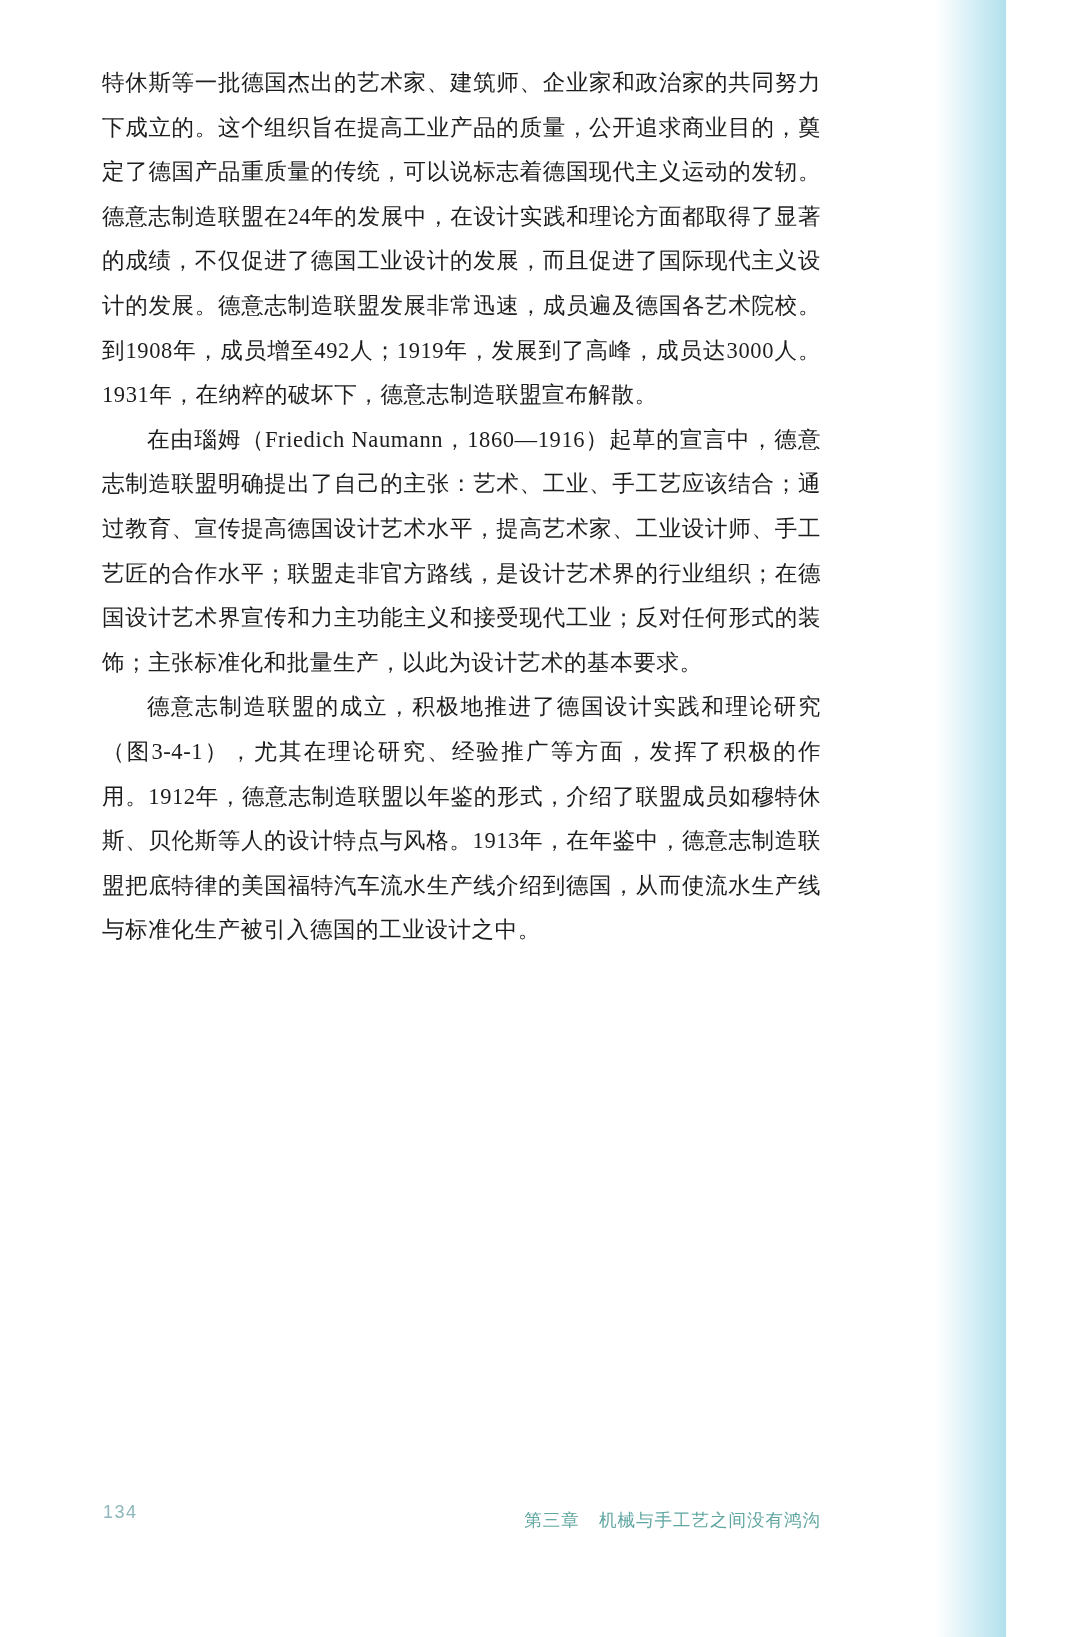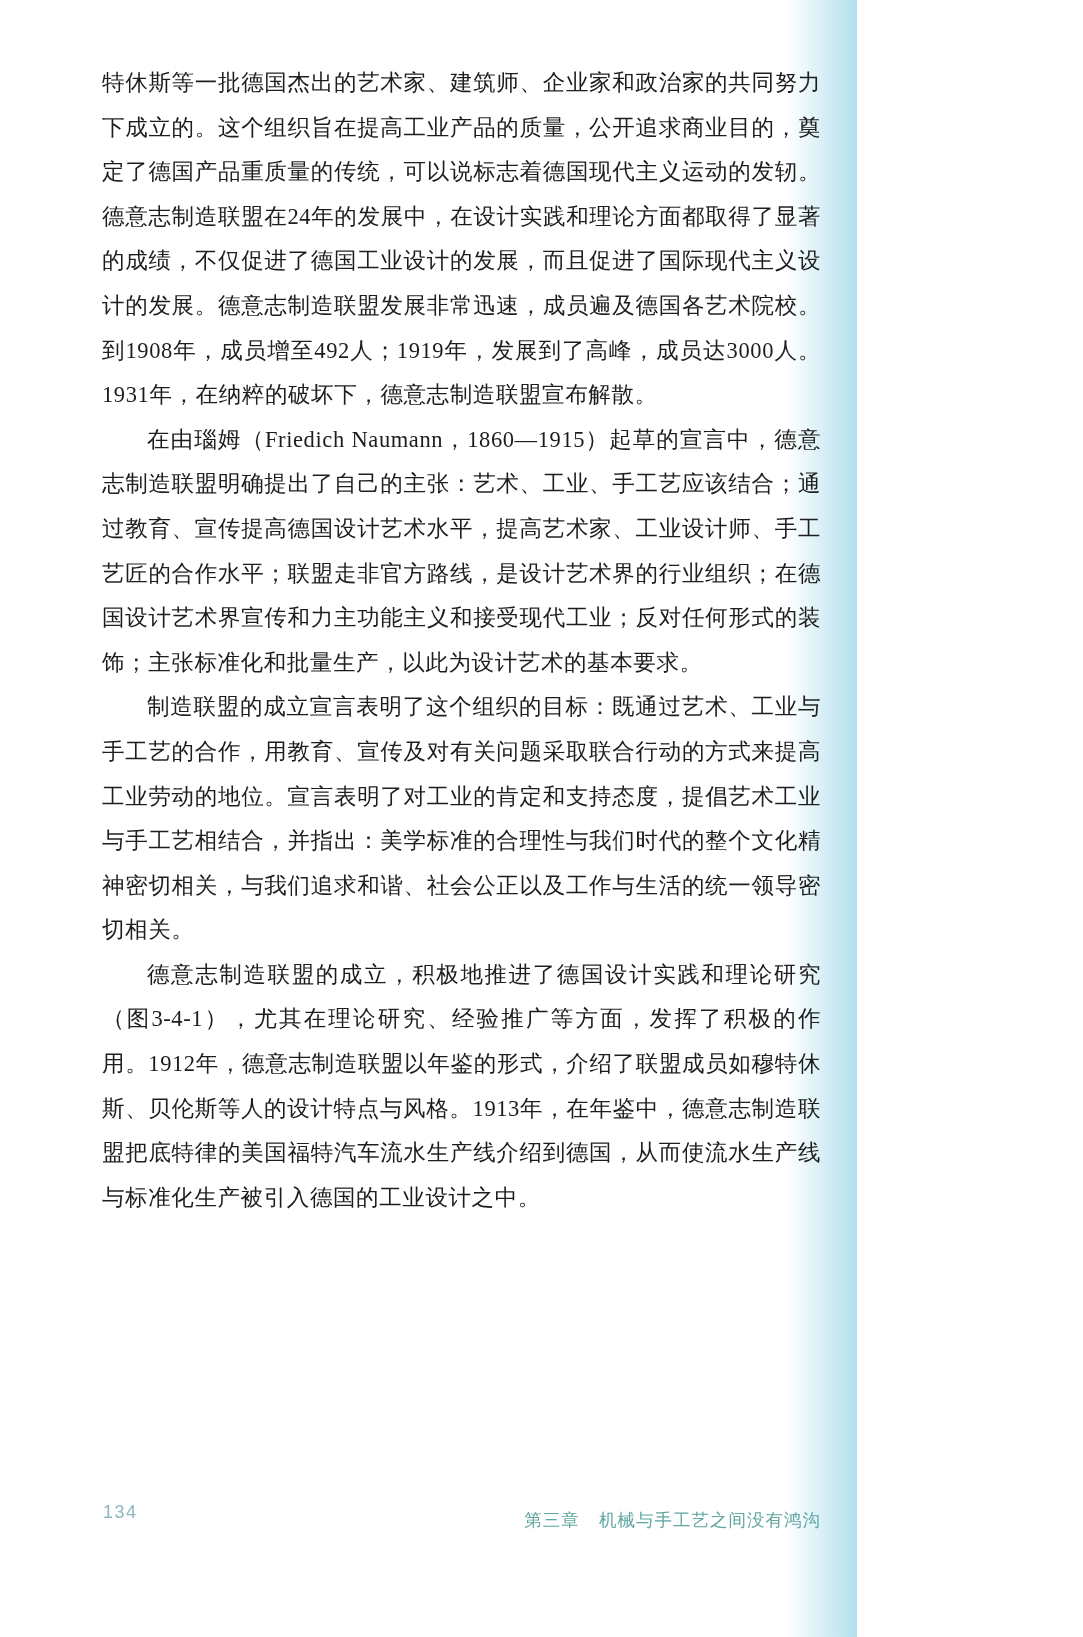--- a/index.html
+++ b/index.html
@@ -3,21 +3,21 @@
 <meta charset="utf-8">
 <title>Book Page 134</title>
 <style>
   html, body {
     margin: 0;
     padding: 0;
     background: #ffffff;
   }
   .page {
     position: relative;
-    width: 857px;
+    width: 1006px;
     height: 1637px;
     background: #ffffff;
     overflow: hidden;
     font-family: "Liberation Serif", "DejaVu Serif", serif;
   }
   
   .edge-strip {
     position: absolute;
     top: 0;
     right: 0;
@@ -73,22 +73,21 @@
 </style>
 </head>
 <body>
 
 <div class="page">
 
   <div class="edge-strip"></div>
 
   <main class="content">
     <p class="para">特休斯等一批德国杰出的艺术家、建筑师、企业家和政治家的共同努力下成立的。这个组织旨在提高工业产品的质量，公开追求商业目的，奠定了德国产品重质量的传统，可以说标志着德国现代主义运动的发轫。德意志制造联盟在24年的发展中，在设计实践和理论方面都取得了显著的成绩，不仅促进了德国工业设计的发展，而且促进了国际现代主义设计的发展。德意志制造联盟发展非常迅速，成员遍及德国各艺术院校。到1908年，成员增至492人；1919年，发展到了高峰，成员达3000人。1931年，在纳粹的破坏下，德意志制造联盟宣布解散。</p>
-    <p class="para indent">在由瑙姆（Friedich Naumann，1860—1915）起草的宣言中，德意志制造联盟明确提出了自己的主张：艺术、工业、手工艺应该结合；通过教育、宣传提高德国设计艺术水平，提高艺术家、工业设计师、手工艺匠的合作水平；联盟走非官方路线，是设计艺术界的行业组织；在德国设计艺术界宣传和力主功能主义和接受现代工业；反对任何形式的装饰；主张标准化和批量生产，以此为设计艺术的基本要求。</p>
-    <p class="para indent">制造联盟的成立宣言表明了这个组织的目标：既通过艺术、工业与手工艺的合作，用教育、宣传及对有关问题采取联合行动的方式来提高工业劳动的地位。宣言表明了对工业的肯定和支持态度，提倡艺术工业与手工艺相结合，并指出：美学标准的合理性与我们时代的整个文化精神密切相关，与我们追求和谐、社会公正以及工作与生活的统一领导密切相关。</p>
+    <p class="para indent">在由瑙姆（Friedich Naumann，1860—1916）起草的宣言中，德意志制造联盟明确提出了自己的主张：艺术、工业、手工艺应该结合；通过教育、宣传提高德国设计艺术水平，提高艺术家、工业设计师、手工艺匠的合作水平；联盟走非官方路线，是设计艺术界的行业组织；在德国设计艺术界宣传和力主功能主义和接受现代工业；反对任何形式的装饰；主张标准化和批量生产，以此为设计艺术的基本要求。</p>
     <p class="para indent">德意志制造联盟的成立，积极地推进了德国设计实践和理论研究（图3-4-1），尤其在理论研究、经验推广等方面，发挥了积极的作用。1912年，德意志制造联盟以年鉴的形式，介绍了联盟成员如穆特休斯、贝伦斯等人的设计特点与风格。1913年，在年鉴中，德意志制造联盟把底特律的美国福特汽车流水生产线介绍到德国，从而使流水生产线与标准化生产被引入德国的工业设计之中。</p>
   </main>
 
   <div class="page-number">134</div>
 
   <div class="footer-chapter">
     <span class="chapter-label">第三章</span><span>机械与手工艺之间没有鸿沟</span>
   </div>
 
 </div>

